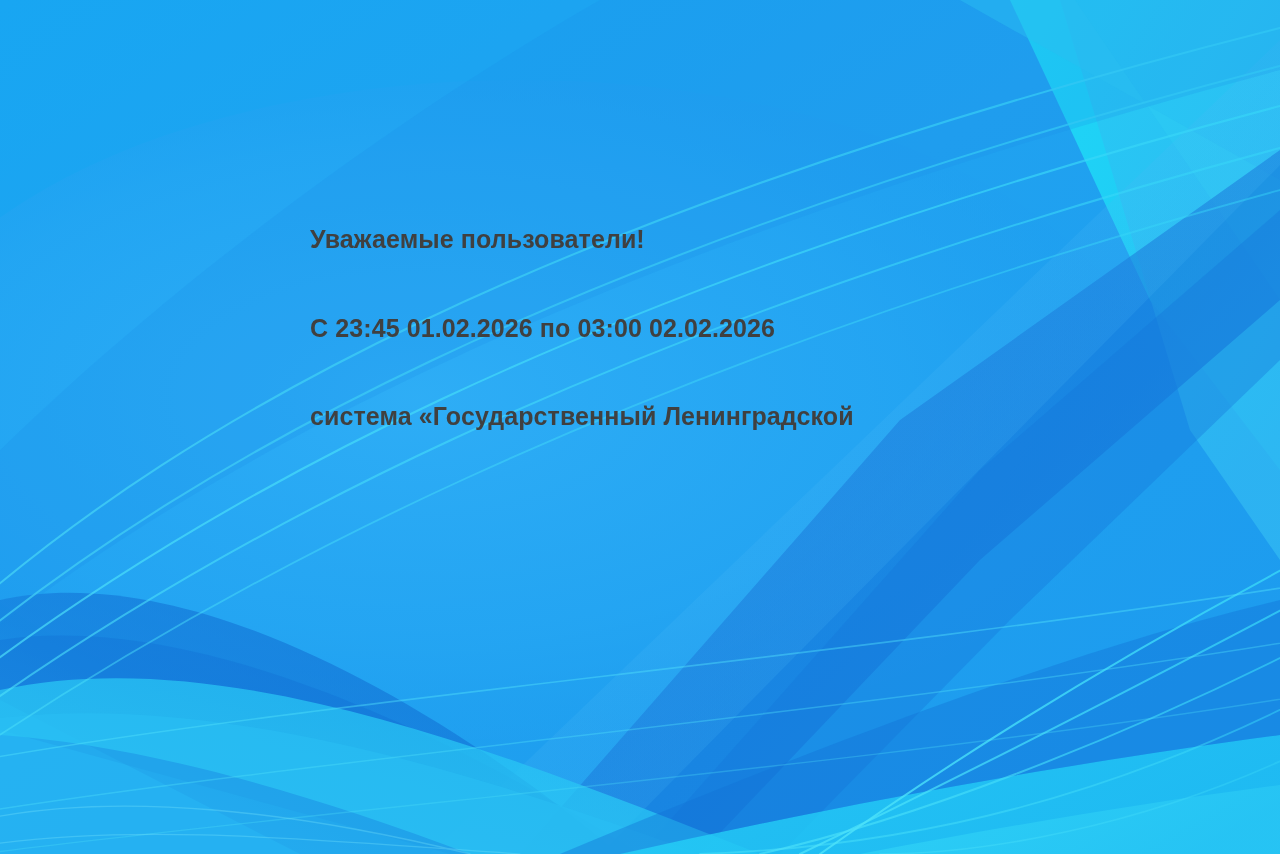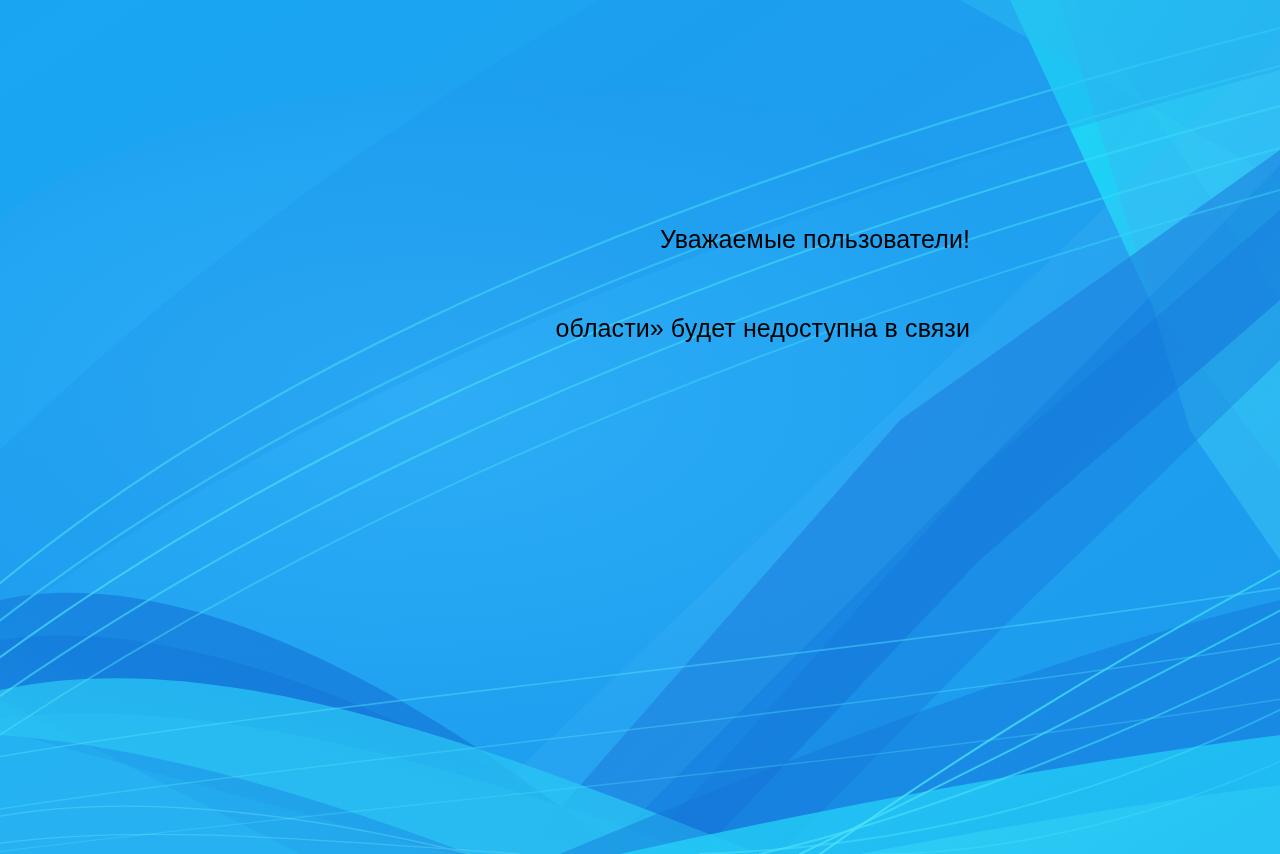--- a/index.html
+++ b/index.html
@@ -41,23 +41,23 @@
     height: 854px;
     display: flex;
     flex-direction: column;
     align-items: center;
     justify-content: flex-start;
     pointer-events: none;
   }
 
   .message-block {
     width: 660px;
-    text-align: right;
-    color: #000000;
-    font-weight: normal;
+    text-align: left;
+    color: #404040;
+    font-weight: bold;
     font-size: 25px;
     line-height: 29.5px;
     letter-spacing: 0.1px;
     white-space: pre;
   }
 
   #paragraph-primary {
     margin-top: 166px;
   }
 
@@ -184,18 +184,19 @@
     <g fill="none" stroke="#7FEBFC" stroke-linecap="round" opacity="0.30">
       <path d="M-20,820 C120,790 300,812 470,854" stroke-width="1.3"></path>
       <path d="M-20,846 C130,822 320,840 520,854" stroke-width="1.2"></path>
     </g>
   </svg>
 
   <div id="message-overlay">
 
     <div id="paragraph-primary" class="message-block">
       <span class="msg-line">Уважаемые пользователи!</span>
-      <span class="msg-line">области» будет недоступна в связи</span>
+      <span class="msg-line">С 23:45 01.02.2026 по 03:00 02.02.2026</span>
+      <span class="msg-line">система «Государственный Ленинградской</span>
     </div>
 
   </div>
 
 </div>
 
 </body></html>

